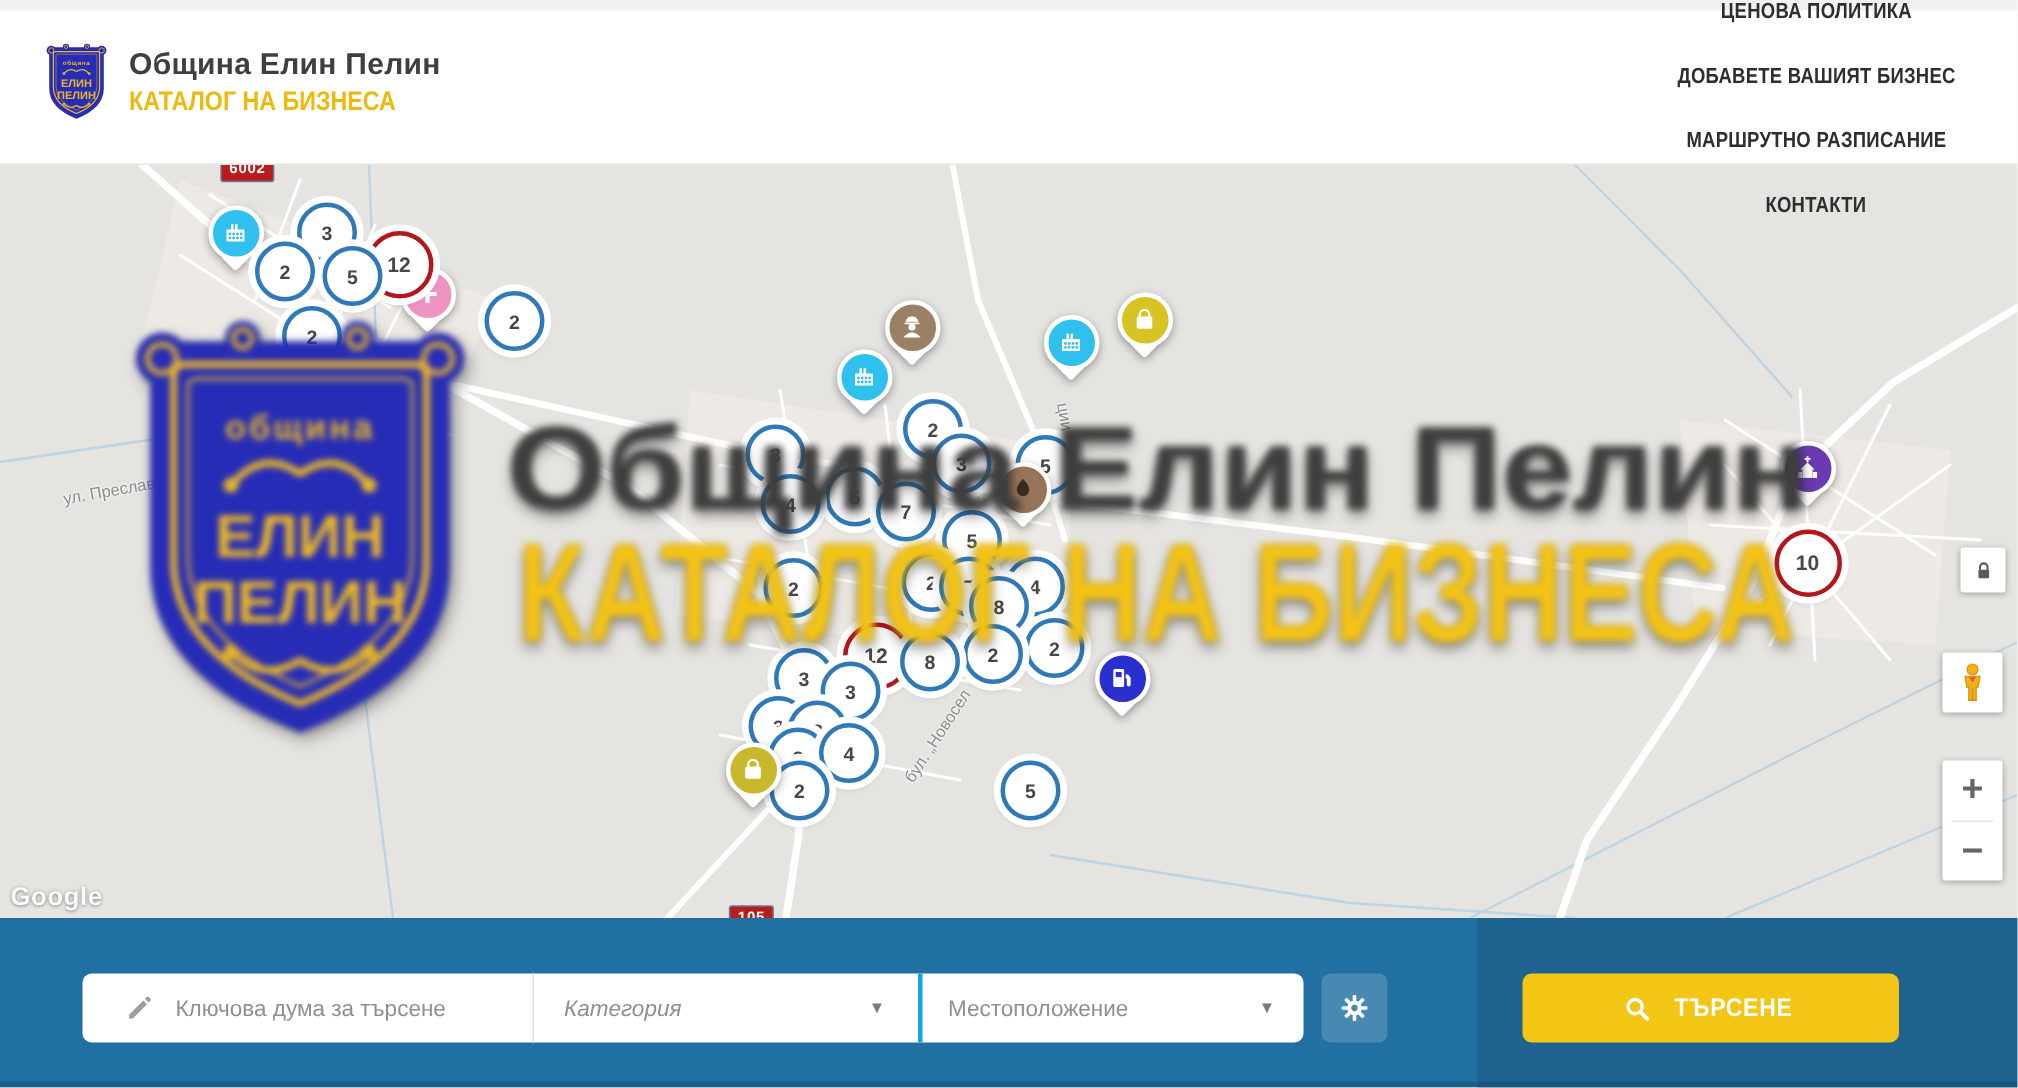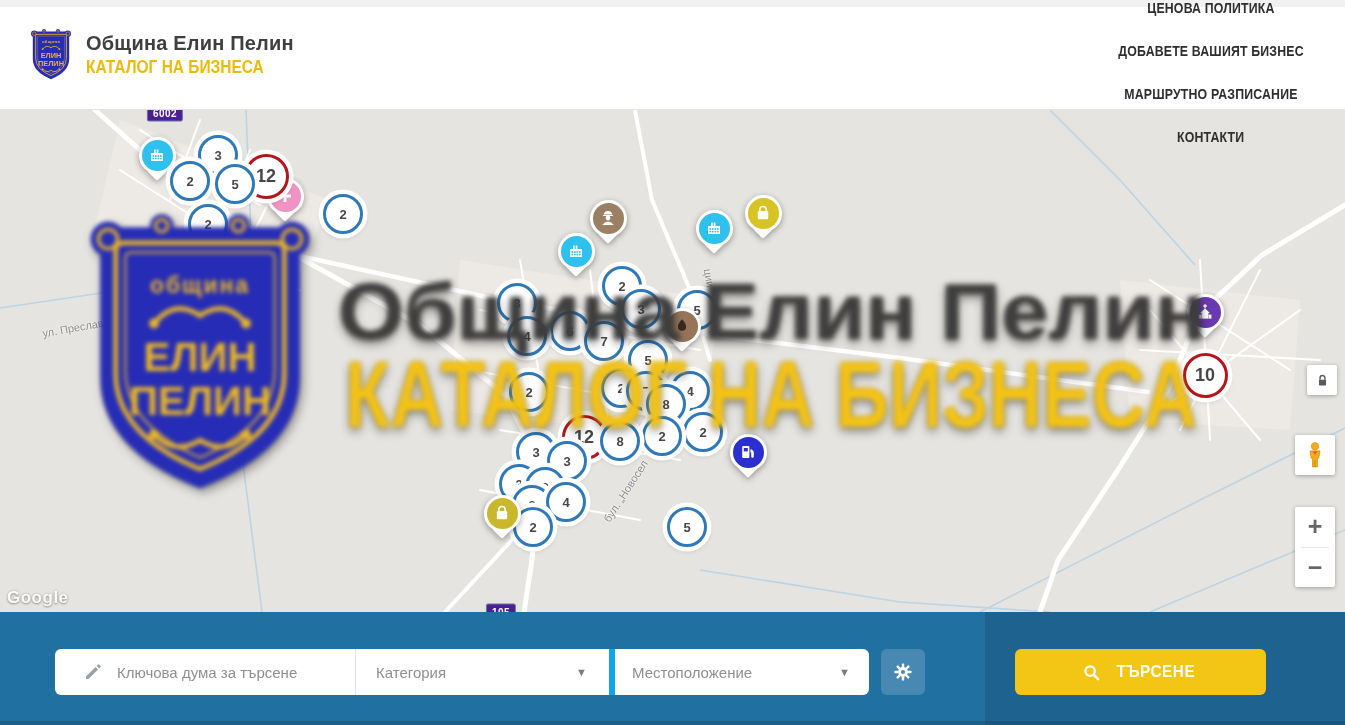--- a/index.html
+++ b/index.html
@@ -14,27 +14,27 @@
   .site-titles { margin-left:14px; }
   .site-title { font-size:20px; font-weight:bold; color:#3f3f3f; letter-spacing:.2px; white-space:nowrap; }
   .site-subtitle { font-size:18px; font-weight:bold; color:#ecb90e; margin-top:2px; transform:scaleX(.86); transform-origin:left center; white-space:nowrap; }
   .nav { position:absolute; right:25px; top:0; height:110px; display:flex; align-items:center; gap:27px;flex-direction:column; }
   .nav a { text-decoration:none; color:#2e2e2e; font-size:14.5px; font-weight:bold; letter-spacing:.2px; white-space:nowrap; display:inline-block; transform:scaleX(.85); cursor:pointer; }
 
   
   .map { position:absolute; left:0; top:110px; width:1345px; height:502px; background:#e6e4e0; overflow:hidden; }
   .terrain { position:absolute; left:0; top:0; z-index:0; }
 
-  .road-badge { position:absolute; z-index:1; background:#4c1d95; color:#fff; font-size:10px; font-weight:bold; padding:2px 5px; border-radius:2px; border:1px solid #67799a; letter-spacing:.5px; transform:translate(-50%,-50%); }
+  .road-badge { position:absolute; z-index:1; background:#b91c1c; color:#fff; font-size:10px; font-weight:bold; padding:2px 5px; border-radius:2px; border:1px solid #67799a; letter-spacing:.5px; transform:translate(-50%,-50%); }
   .street-label { position:absolute; z-index:1; color:#8b8b8b; font-size:11px; white-space:nowrap; text-shadow:0 0 2px #fff,0 0 2px #fff; }
 
   .markers { position:absolute; left:0; top:0; width:100%; height:100%; z-index:2; }
   .cluster { position:absolute; display:flex; align-items:center; justify-content:center; background:#fff; border-radius:50%; box-shadow:0 0 0 4.5px #fff, 0 2px 6px rgba(0,0,0,.35); cursor:pointer; }
   .cluster span { font-size:13px; font-weight:600; color:#474747; }
-  .cluster.big span { font-size:18px; }
+  .cluster.big span { font-size:14px; }
 
   .pin { position:absolute; cursor:pointer; filter:drop-shadow(0 2px 3px rgba(0,0,0,.35)); }
   .pin .tail { position:absolute; left:50%; bottom:-4px; width:14px; height:14px; background:#fff; transform:translateX(-50%) rotate(45deg); border-radius:2px; }
   .pin .disc { position:relative; width:37px; height:37px; border-radius:50%; border:3.5px solid #fff; display:flex; align-items:center; justify-content:center; }
 
   .watermark-logo { position:absolute; left:85px; top:102px; width:230px; height:288px; z-index:5; filter:blur(2.2px) drop-shadow(3px 4px 5px rgba(0,0,0,.4)); }
   .watermark-text { position:absolute; left:330px; top:145px; z-index:5; filter:blur(2.6px) drop-shadow(0 4px 4px rgba(0,0,0,.45)); }
 
   .gm-btn { position:absolute; background:#fff; border-radius:2px; box-shadow:0 1px 4px rgba(0,0,0,.3); display:flex; align-items:center; justify-content:center; cursor:pointer; z-index:8; }
   .lock-btn { right:8px; top:255px; width:30px; height:30px; }
@@ -57,21 +57,21 @@
   .searchbar { position:absolute; left:0; top:612px; width:1345px; height:113px; background:#2170a2; z-index:30; }
   .searchbar .dark-side { position:absolute; left:985px; top:0; width:360px; height:113px; background:#1e6390; }
   .searchbar .bottom-shade { position:absolute; left:0; bottom:0; width:100%; height:4px; background:rgba(0,0,0,.15); }
 
   .search-panel { position:absolute; left:55px; top:37px; width:814px; height:46px; background:#fff; border-radius:6px; display:flex; align-items:stretch; }
   .sp-sec { display:flex; align-items:center; }
   .sp-keyword { width:301px; border-right:1px solid #e2e2e2; padding-left:28px; gap:14px; }
   .sp-keyword input { border:none; outline:none; font-size:15px; color:#555; width:220px; font-family:"Liberation Sans",sans-serif; background:transparent; }
   .sp-keyword input::placeholder { color:#8f8f8f; opacity:1; }
   .sp-select { justify-content:space-between; cursor:pointer; }
-  .sp-category { width:259px; border-right:6px solid #0ea5e9; padding:0 22px 0 20px; }
+  .sp-category { width:259px; border-right:3px solid #0ea5e9; padding:0 22px 0 20px;font-style:italic; }
   .sp-location { width:254px; padding:0 19px 0 17px; }
   .sp-select .val { font-size:15px; color:#8f8f8f; }
   .sp-select .caret { color:#7a7a7a; font-size:11px; }
 
   .gear-btn { position:absolute; left:881px; top:37px; width:44px; height:46px; background:#4889b4; border-radius:6px; display:flex; align-items:center; justify-content:center; cursor:pointer; }
   .submit-btn { position:absolute; left:1015px; top:37px; width:251px; height:46px; background:#f3c515; border:none; border-radius:6px; display:flex; align-items:center; justify-content:center; gap:11px; cursor:pointer; }
   .submit-btn .lbl { color:#fff; font-size:17px; font-weight:bold; letter-spacing:.6px; transform:scaleX(.9); white-space:nowrap; }
 </style>
 </head>
 <body>

